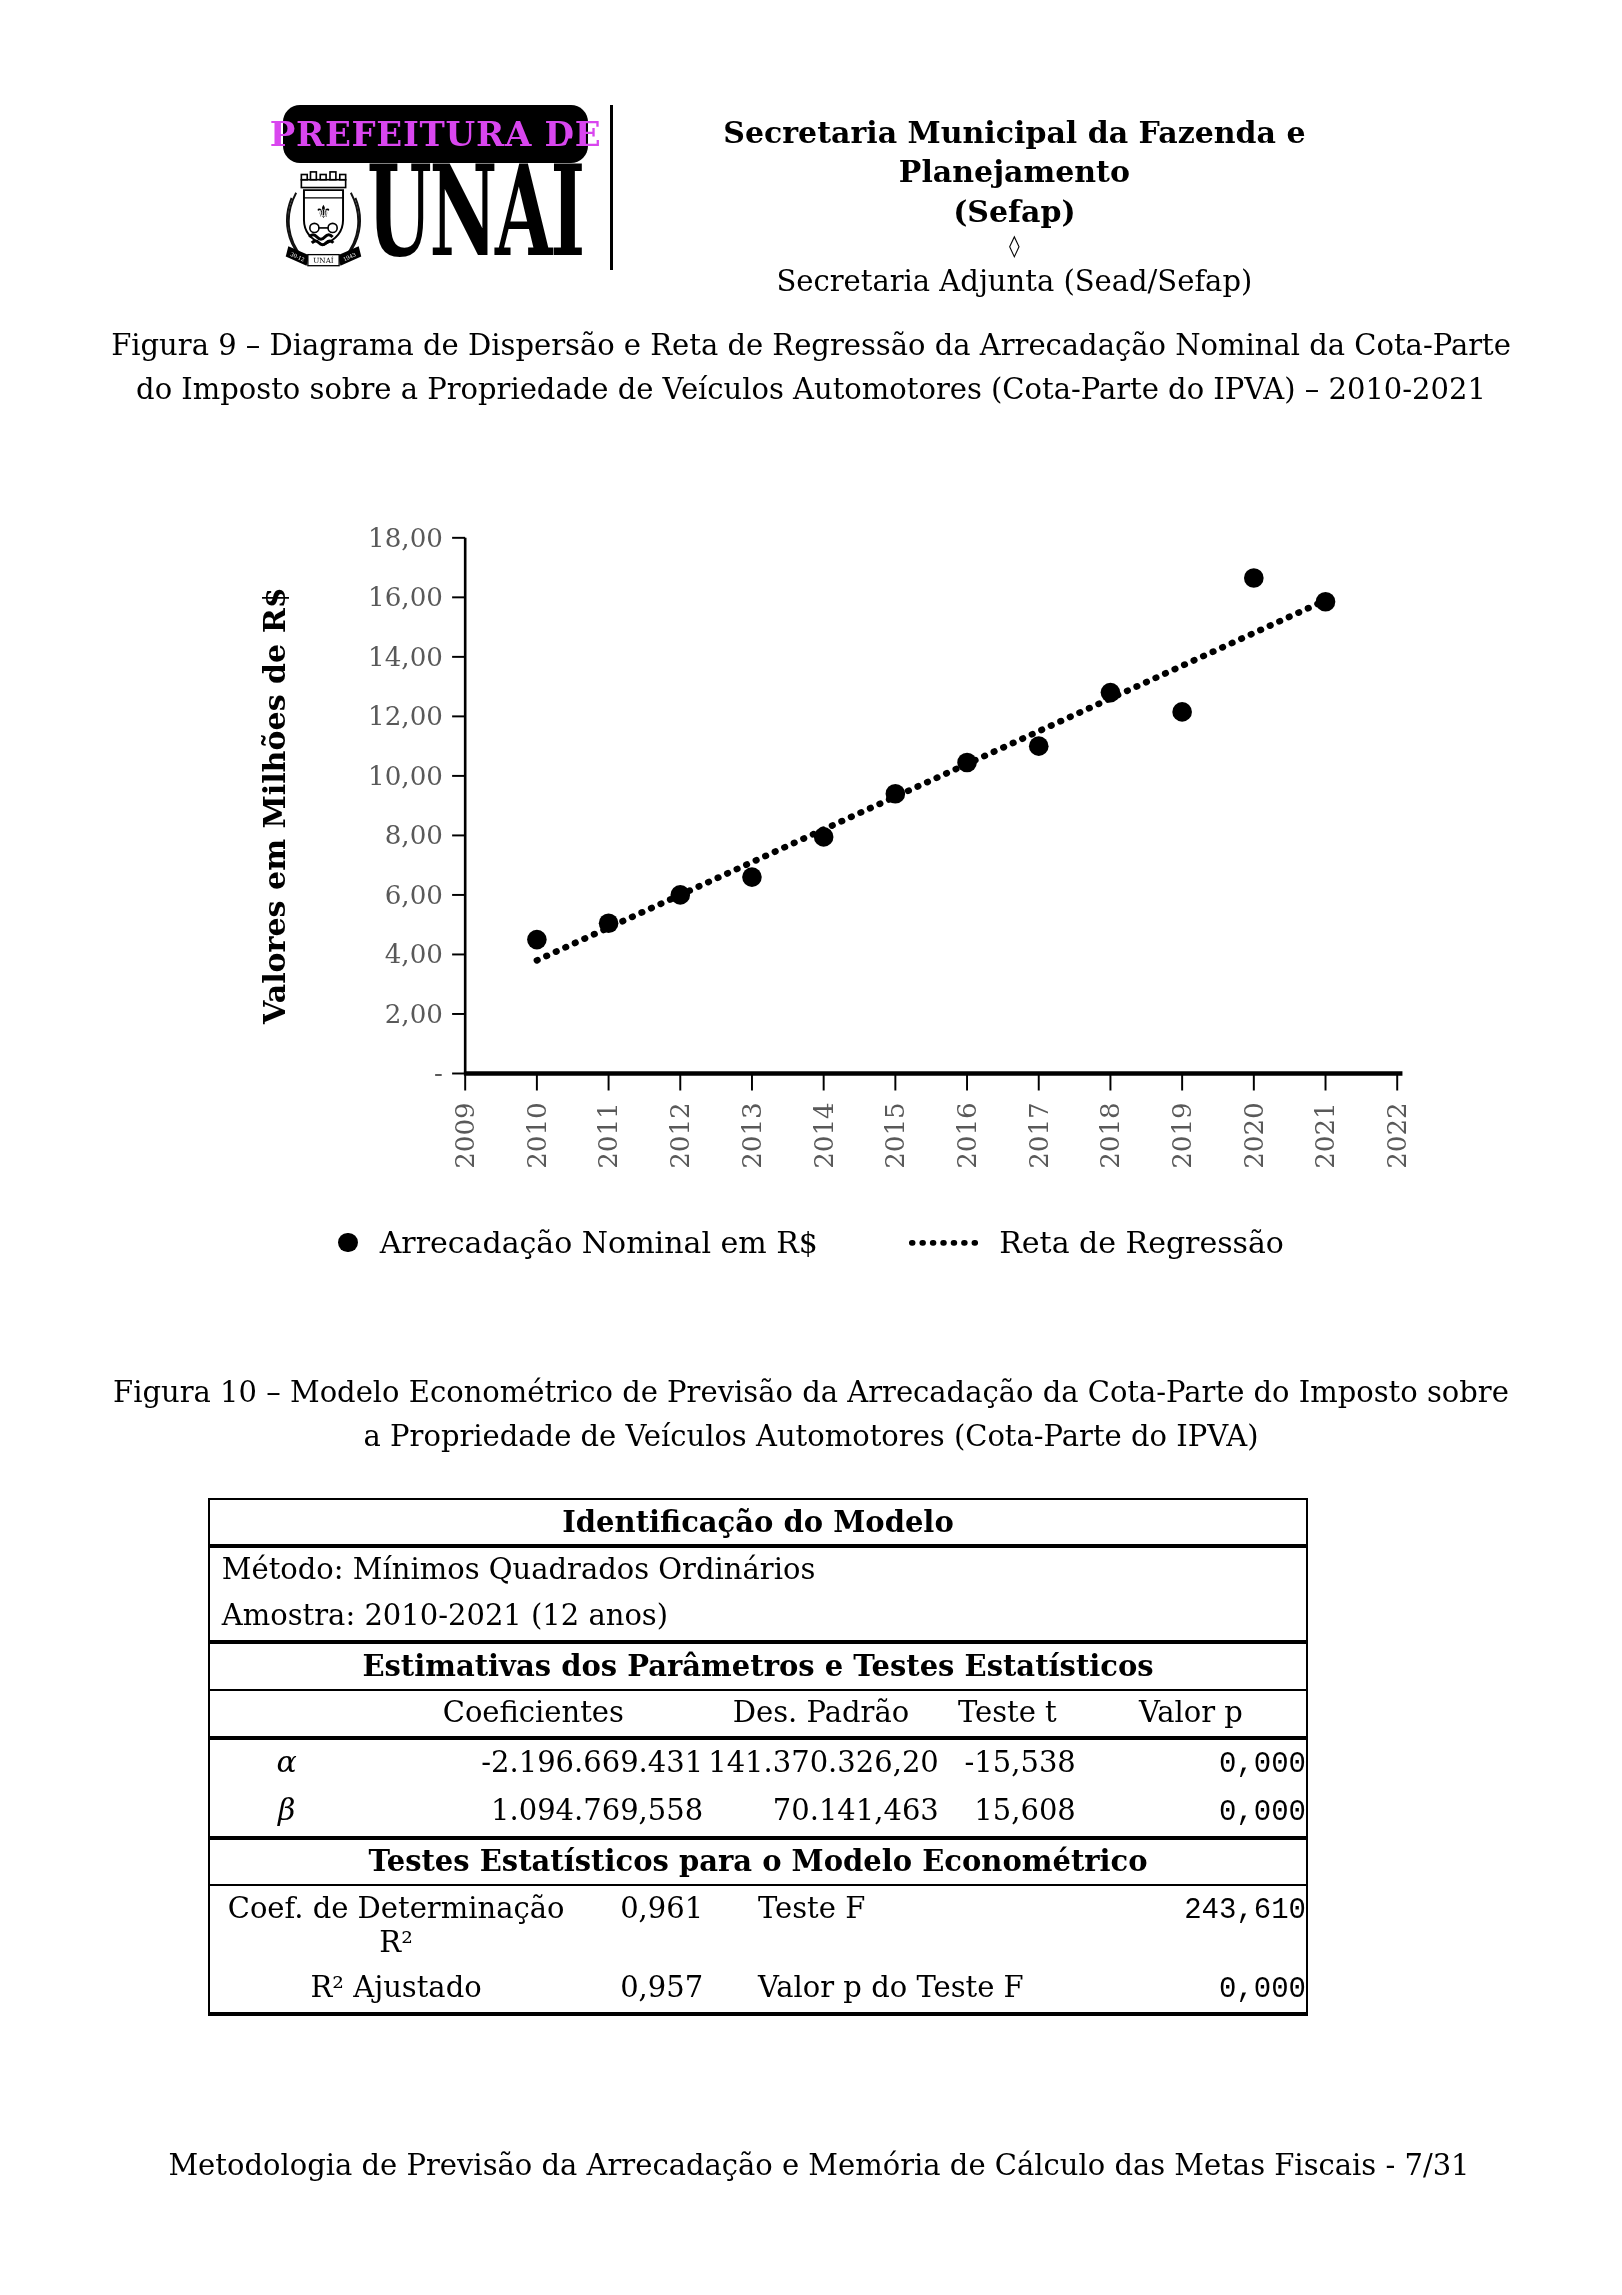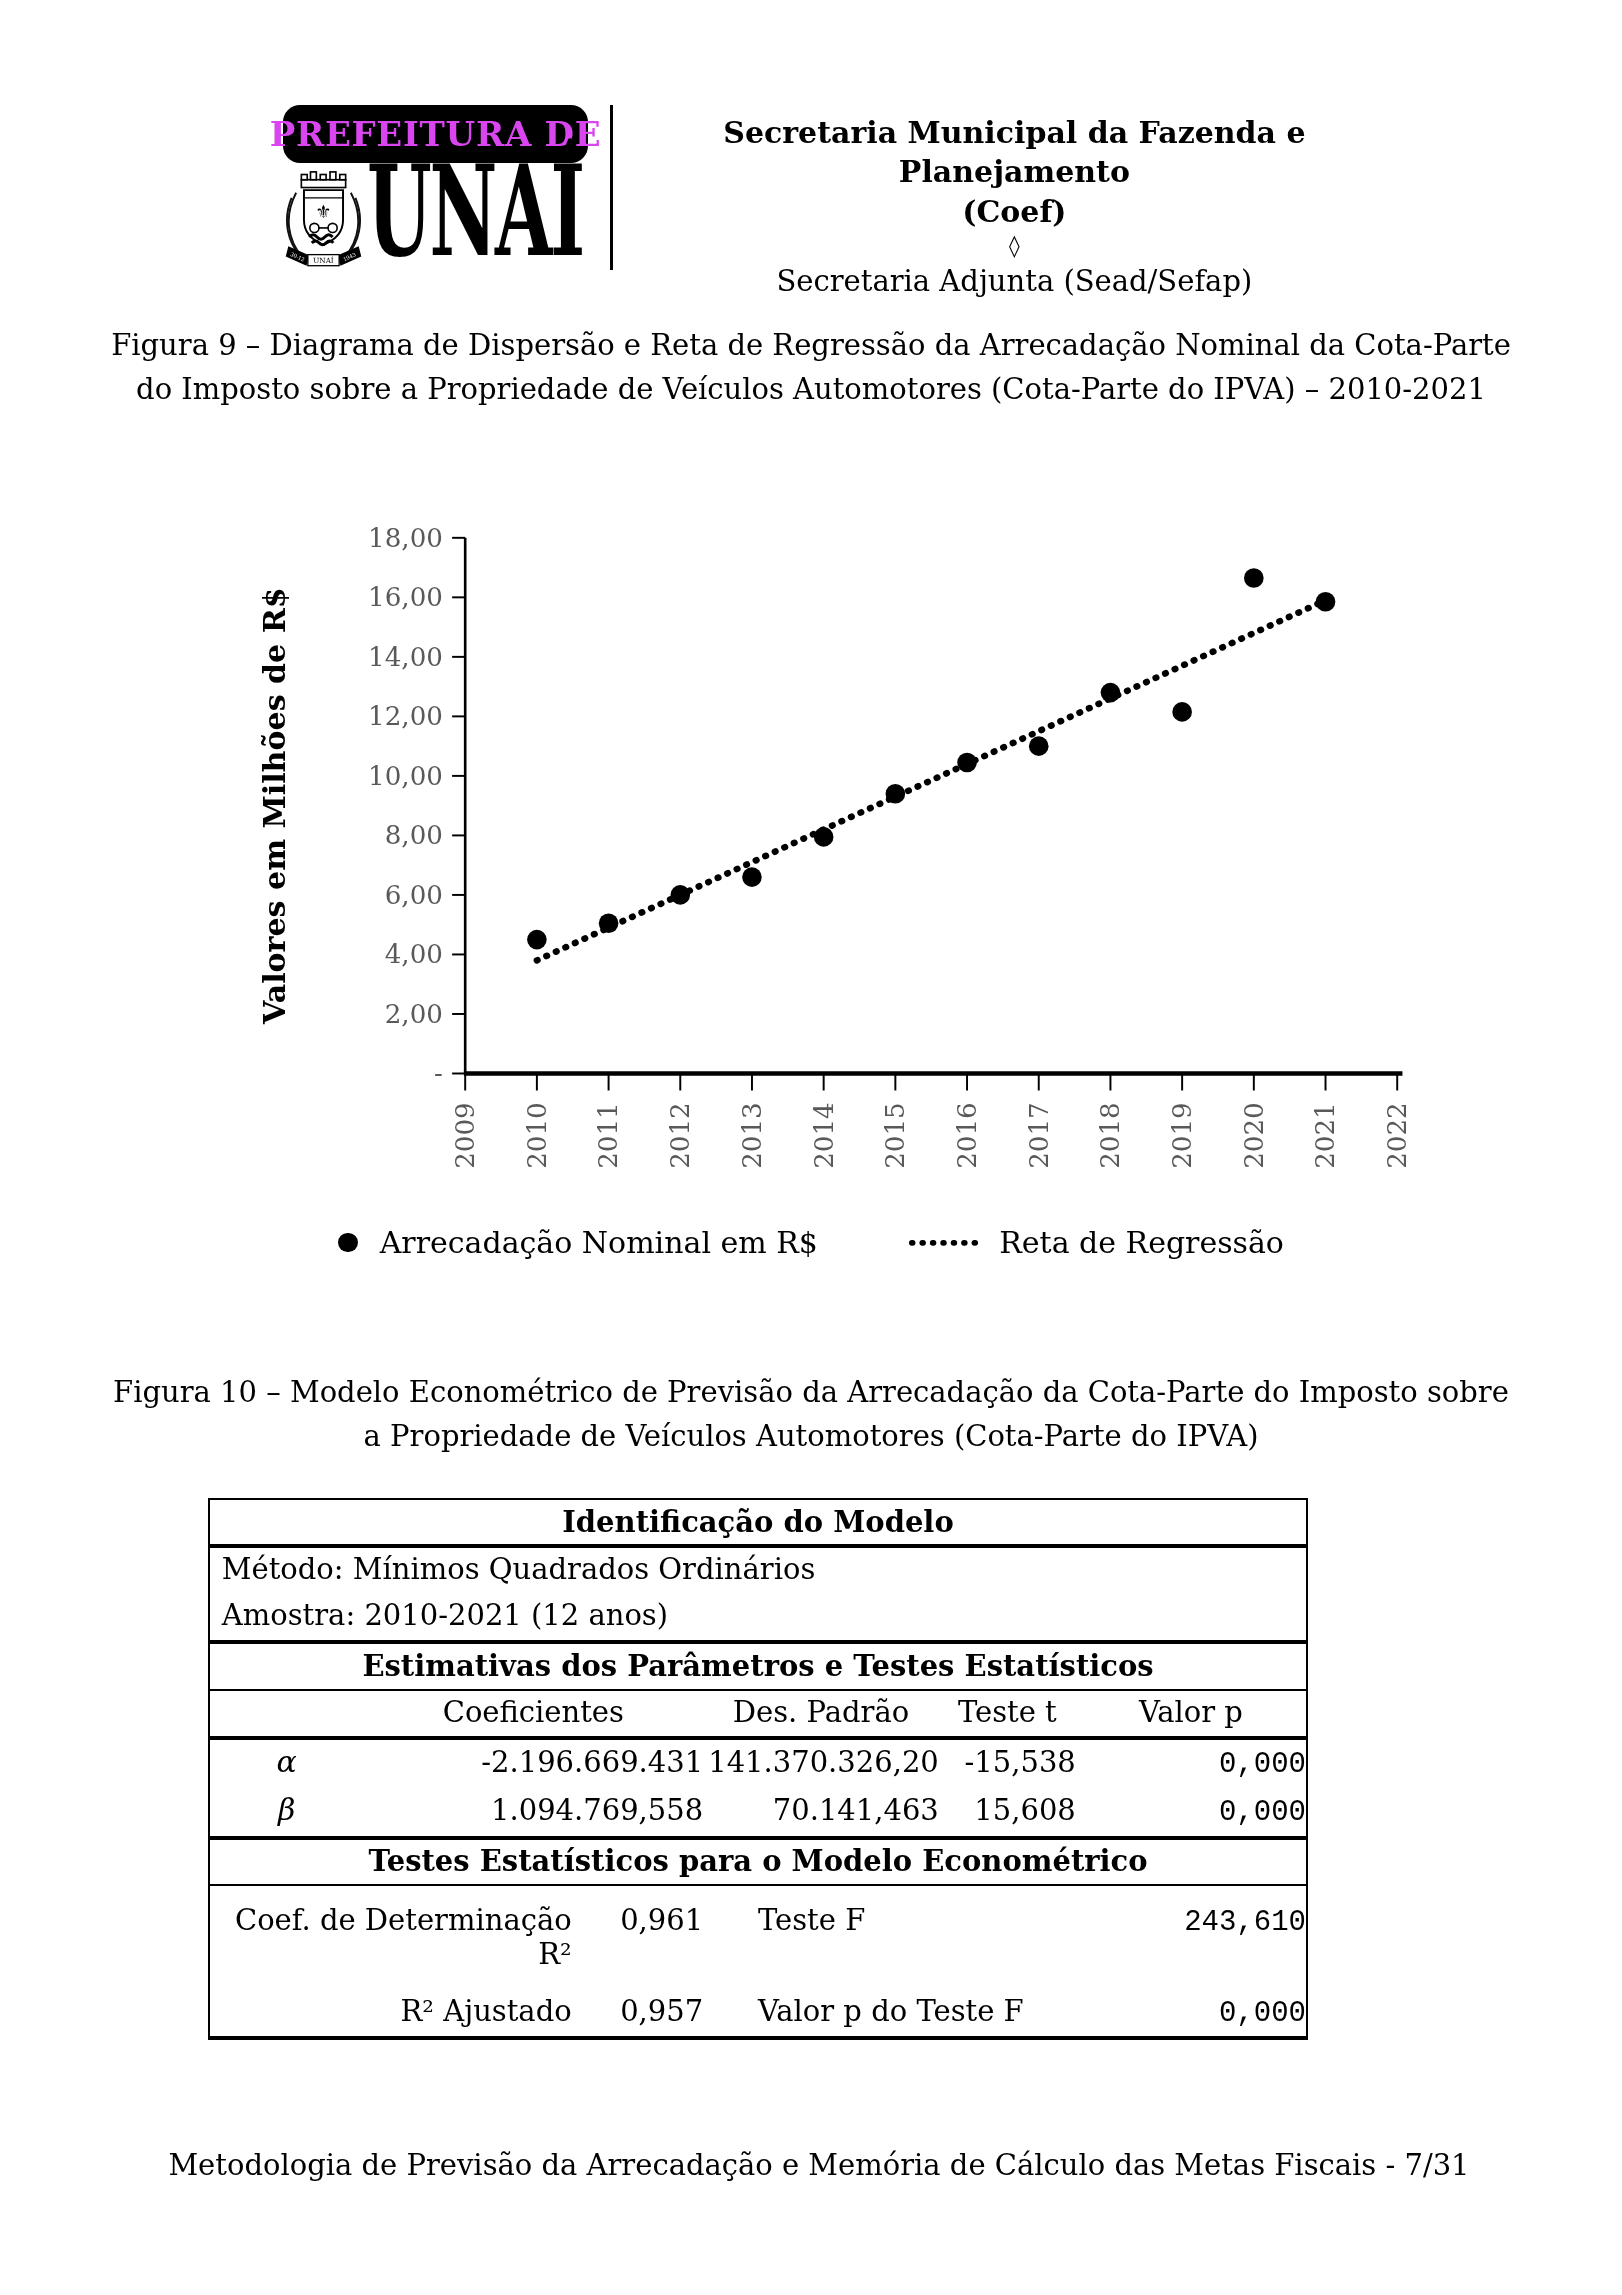--- a/index.html
+++ b/index.html
@@ -60,21 +60,21 @@
   .bb7{border-bottom:4.6px solid #000;}
   .bb3{border-bottom:2px solid #000;}
   .eq-row{padding:14.4px 11.8px 15.7px;}
   .plain-row{padding:3.9px 11.8px 7.9px;}
   .math{font-style:italic;}
   .eq-row sub{font-size:0.62em;font-style:italic;}
   .cgrid{display:grid;grid-template-columns:14% 31% 21.5% 12.5% 21%;padding:4.6px 0 6.5px;align-items:baseline;}
   .sgrid{display:grid;grid-template-columns:33% 12% 5% 28% 22%;padding:4.6px 0 6.5px;align-items:baseline;}
   .cc{text-align:center;}
   .cr{text-align:right;}
-  .cl{text-align:right;padding-left:10.5px;margin-top:12px;}
+  .cl{text-align:center;padding-left:10.5px;}
   .pr{font-family:Liberation Mono, monospace;}
   .param{font-style:italic;text-align:center;font-size:30px;}
 
   
   .footer{top:2148px;left:8px;width:1622px;text-align:center;font-size:29px;}
 </style>
 </head>
 <body>
 
 <div class="abs header">
@@ -114,21 +114,21 @@
         <text x="103" y="139" font-size="8" fill="#fff" transform="rotate(-24 103 139)" text-anchor="middle">1943</text>
       </svg>
       <div class="unai-wrap">
         <div class="unai-text">UNAÍ</div>
       </div>
     </div>
   </div>
   <div class="divider"></div>
   <div class="org">
     <div class="org-l1">Secretaria Municipal da Fazenda e Planejamento</div>
-    <div class="org-l2">(Coef)</div>
+    <div class="org-l2">(Sefap)</div>
     <div class="org-diamond">◊</div>
     <div class="org-l3">Secretaria Adjunta (Sead/Sefap)</div>
   </div>
 </div>
 
 <div class="abs fig-title fig9-title">Figura 9 – Diagrama de Dispersão e Reta de Regressão da Arrecadação Nominal da Cota-Parte do Imposto sobre a Propriedade de Veículos Automotores (Cota-Parte do IPVA) – 2010-2021</div>
 
 <svg id="chart" class="abs" width="1178" height="726" viewBox="0 0 1800 1110">
     <line x1="310" y1="67" x2="330" y2="67" stroke="#000" stroke-width="3"></line>
     <text x="296" y="67" text-anchor="end" dy="0.34em" fill="#595959" font-size="40">18,00</text>

